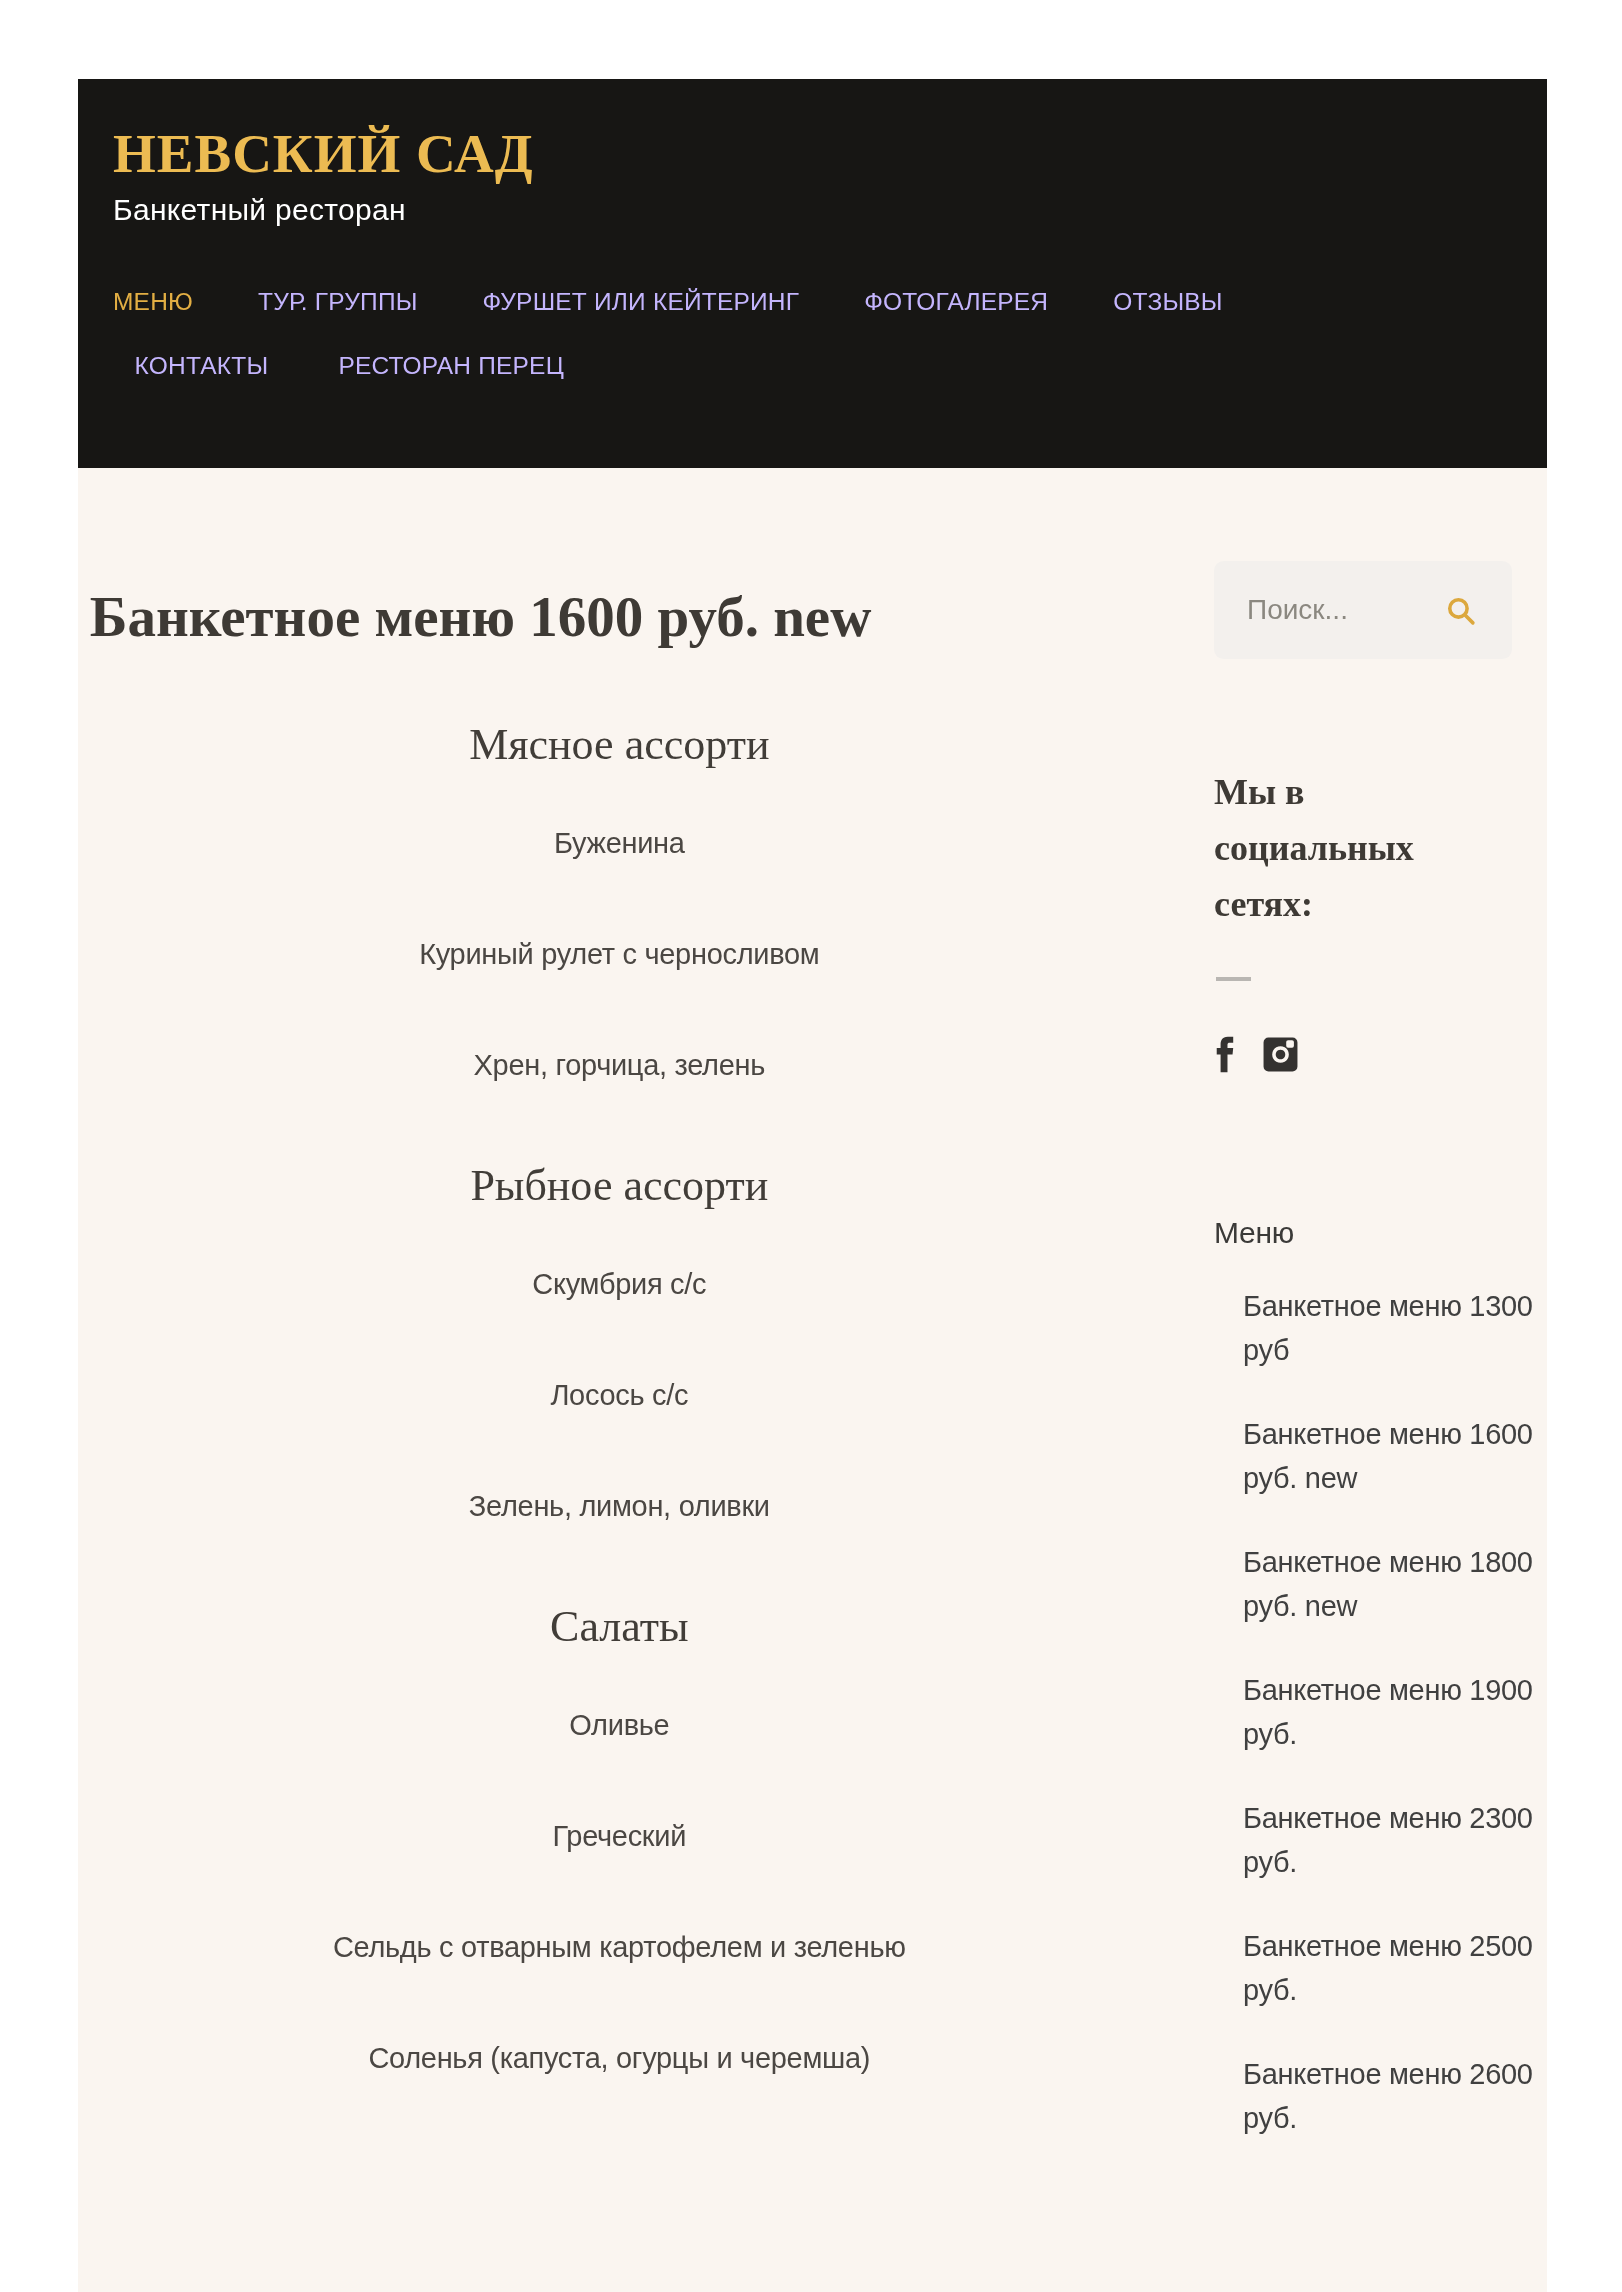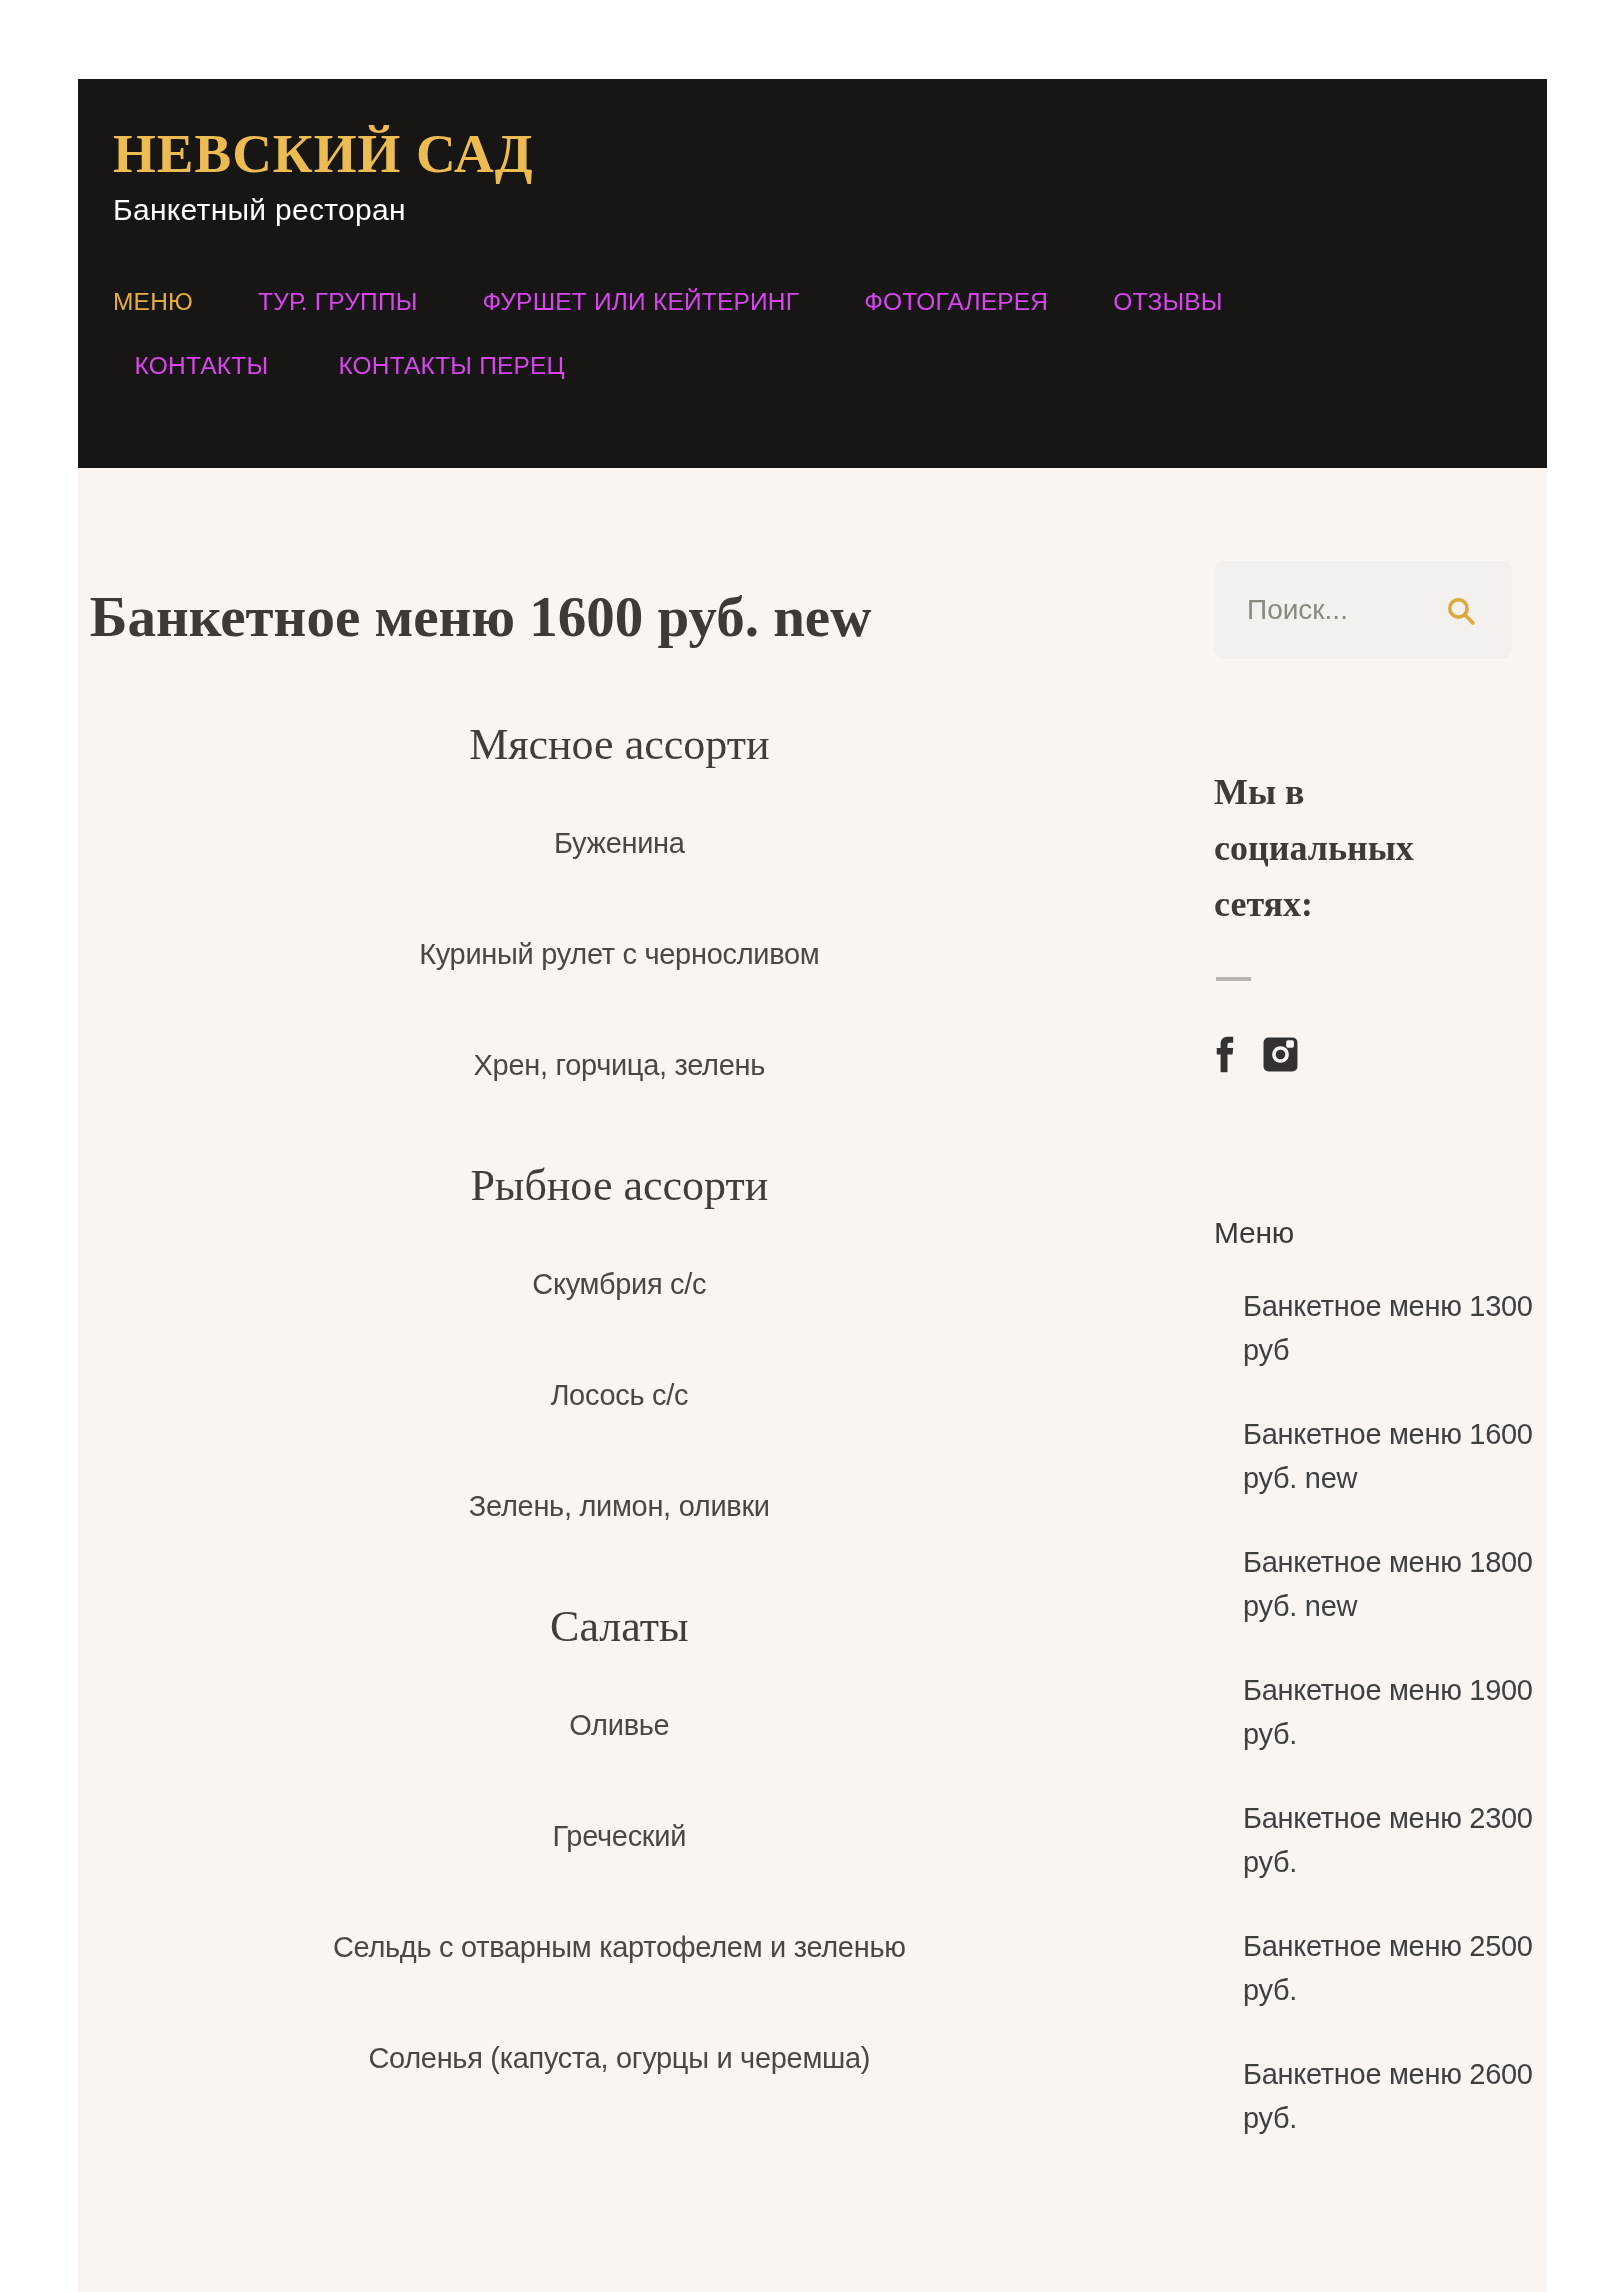--- a/index.html
+++ b/index.html
@@ -29,21 +29,21 @@
   .site-subtitle {
     color:#ffffff;
     font-size:30px;
     margin-top:7.8px;
     letter-spacing:0.3px;
   }
   .main-nav { margin-top:61px; }
   .nav-row { display:flex; align-items:center; gap:65px; }
   .nav-row2 { margin-top:36px; padding-left:21.6px; gap:70px; }
   .nav-link {
-    color:#d946ef;
+    color:#c4b5fd;
     font-size:24.5px;
     text-decoration:none;
     letter-spacing:0.2px;
     white-space:nowrap;
     cursor:pointer;
   }
   .nav-link.active { color:#e2ae43; }
 
   
   .content {
@@ -143,21 +143,21 @@
     <nav class="main-nav">
       <div class="nav-row">
         <a class="nav-link active">МЕНЮ</a>
         <a class="nav-link">ТУР. ГРУППЫ</a>
         <a class="nav-link">ФУРШЕТ ИЛИ КЕЙТЕРИНГ</a>
         <a class="nav-link">ФОТОГАЛЕРЕЯ</a>
         <a class="nav-link">ОТЗЫВЫ</a>
       </div>
       <div class="nav-row nav-row2">
         <a class="nav-link">КОНТАКТЫ</a>
-        <a class="nav-link">КОНТАКТЫ ПЕРЕЦ</a>
+        <a class="nav-link">РЕСТОРАН ПЕРЕЦ</a>
       </div>
     </nav>
   </header>
 
   <div class="content">
 
     <article class="article">
       <h1 class="page-title">Банкетное меню 1600 руб. new</h1>
 
       <div class="menu-body">

